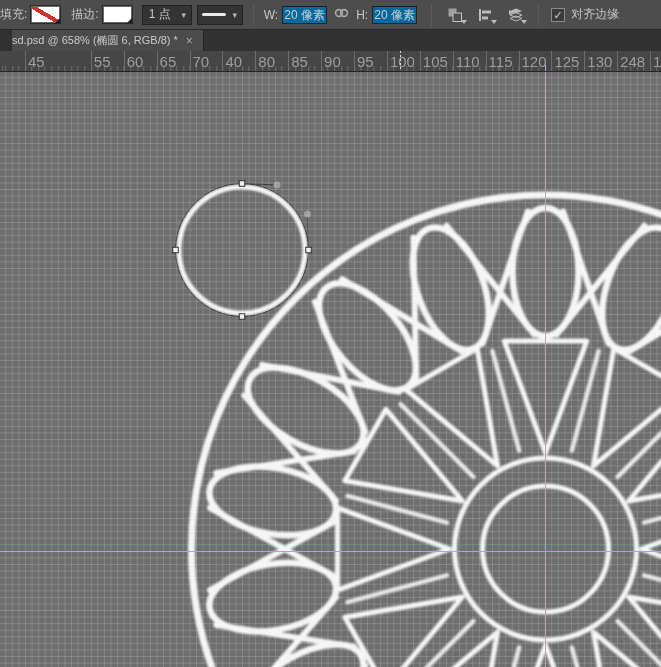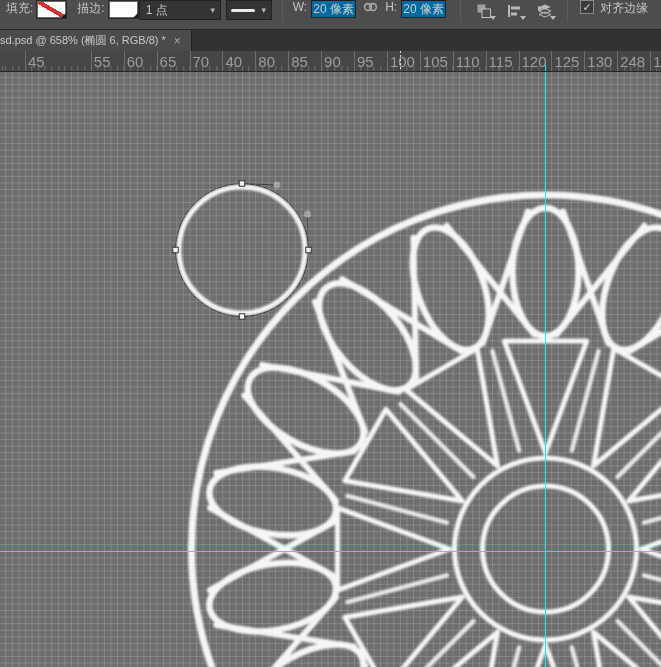--- a/index.html
+++ b/index.html
@@ -1,21 +1,21 @@
 <!DOCTYPE html>
 <html><head>
 <meta charset="utf-8">
 <style>
   * { margin:0; padding:0; box-sizing:border-box; }
   html,body { width:661px; height:667px; overflow:hidden; background:#323232;
     font-family:"Liberation Sans", sans-serif; }
 
   
   .toolbar { position:relative; width:661px; height:30px; background:#4d4d4d;
-    border-bottom:1px solid #282828; display:flex; align-items:flex-start; padding-left:6px; }
+    border-bottom:1px solid #282828; display:flex; align-items:center; }
   .tb-label { color:#c6c6c6; font-size:12px; white-space:nowrap; }
   .swatch-btn { position:relative; width:31px; height:19px; background:#fff;
     border:1px solid #2a2a2a; outline:1px solid #6a6a6a; outline-offset:-2px; margin-left:3px; }
   .swatch-nofill { background:
       linear-gradient(to top right, transparent 43%, #d5302c 43%, #d5302c 57%, transparent 57%), #fff; }
   .swatch-corner { position:absolute; right:0; bottom:0; width:0; height:0;
     border-left:5px solid transparent; border-bottom:5px solid #1d1d1d; }
   .combo { height:20px; background:#343434; border:1px solid #222; display:flex;
     align-items:center; color:#c9c9c9; font-size:12px; }
   .combo .arrow { margin-left:auto; width:14px; text-align:center; color:#b5b5b5; font-size:9px; }
@@ -25,21 +25,21 @@
   .sep { width:1px; height:22px; background:#3a3a3a; border-right:1px solid #5c5c5c; }
   .icon-btn { position:relative; width:26px; height:22px; display:flex; align-items:center;
     justify-content:center; }
   .icon-btn .drop { position:absolute; right:1px; bottom:2px; width:0; height:0;
     border-left:3px solid transparent; border-right:3px solid transparent;
     border-top:4px solid #b9b9b9; }
   .checkbox { width:14px; height:14px; background:#3b3b3b; border:1px solid #8a8a8a;
     color:#d6d6d6; font-size:11px; line-height:13px; text-align:center; }
 
   
-  .tabbar { width:661px; height:21px; background:#323232; display:flex; }
+  .tabbar { width:661px; height:21px; background:#323232; display:flex;padding-left:12px; }
   .tab { height:21px; background:#4b4b4b; border-right:1px solid #232323;
     display:flex; align-items:center; padding:0 8px 0 0; }
   .tab-title { color:#c8c8c8; font-size:11px; white-space:nowrap; overflow:hidden; padding:0 6px 0 0; }
   .tab-close { color:#a9a9a9; font-size:12px; line-height:12px; padding:0 2px; }
 
   
   .ruler { position:relative; width:661px; height:21px; background:#464646;
     border-bottom:1px solid #262626; overflow:hidden; }
   .ruler-minor { position:absolute; left:0; right:0; bottom:0; height:5px;
     background-image:repeating-linear-gradient(to right, #6d6d6d 0 1px, transparent 1px 6.58px);
@@ -67,21 +67,21 @@
 <div class="toolbar">
   <span class="tb-label">填充:</span>
   <div class="swatch-btn swatch-nofill">
     <div class="swatch-corner"></div>
   </div>
   <span class="tb-label" style="margin-left:10px">描边:</span>
   <div class="swatch-btn">
     <div class="swatch-corner"></div>
   </div>
 
-  <div class="combo" style="width:82px; padding-left:6px">
+  <div class="combo" style="width:50px; margin-left:9px; padding-left:6px">
     <span>1 点</span>
     <span class="arrow">▾</span>
   </div>
   <div class="combo" style="width:46px; margin-left:5px">
     <div class="stroke-line"></div>
     <span class="arrow">▾</span>
   </div>
 
   <div class="sep" style="margin:0 10px 0 10px"></div>
 

